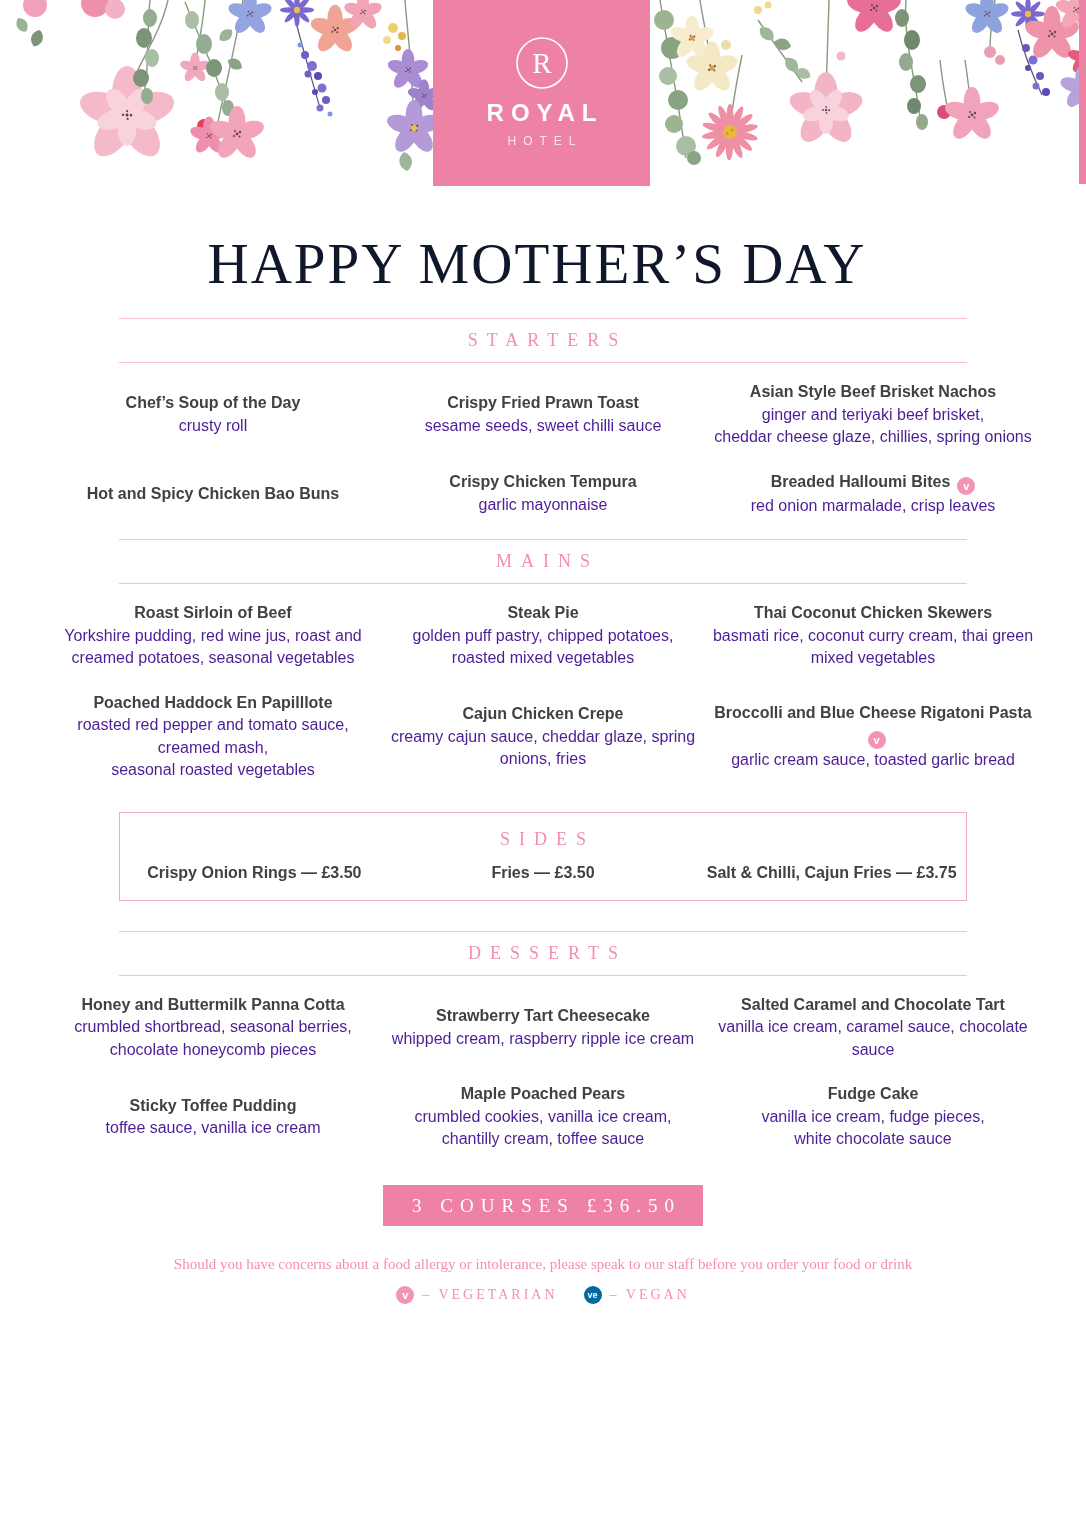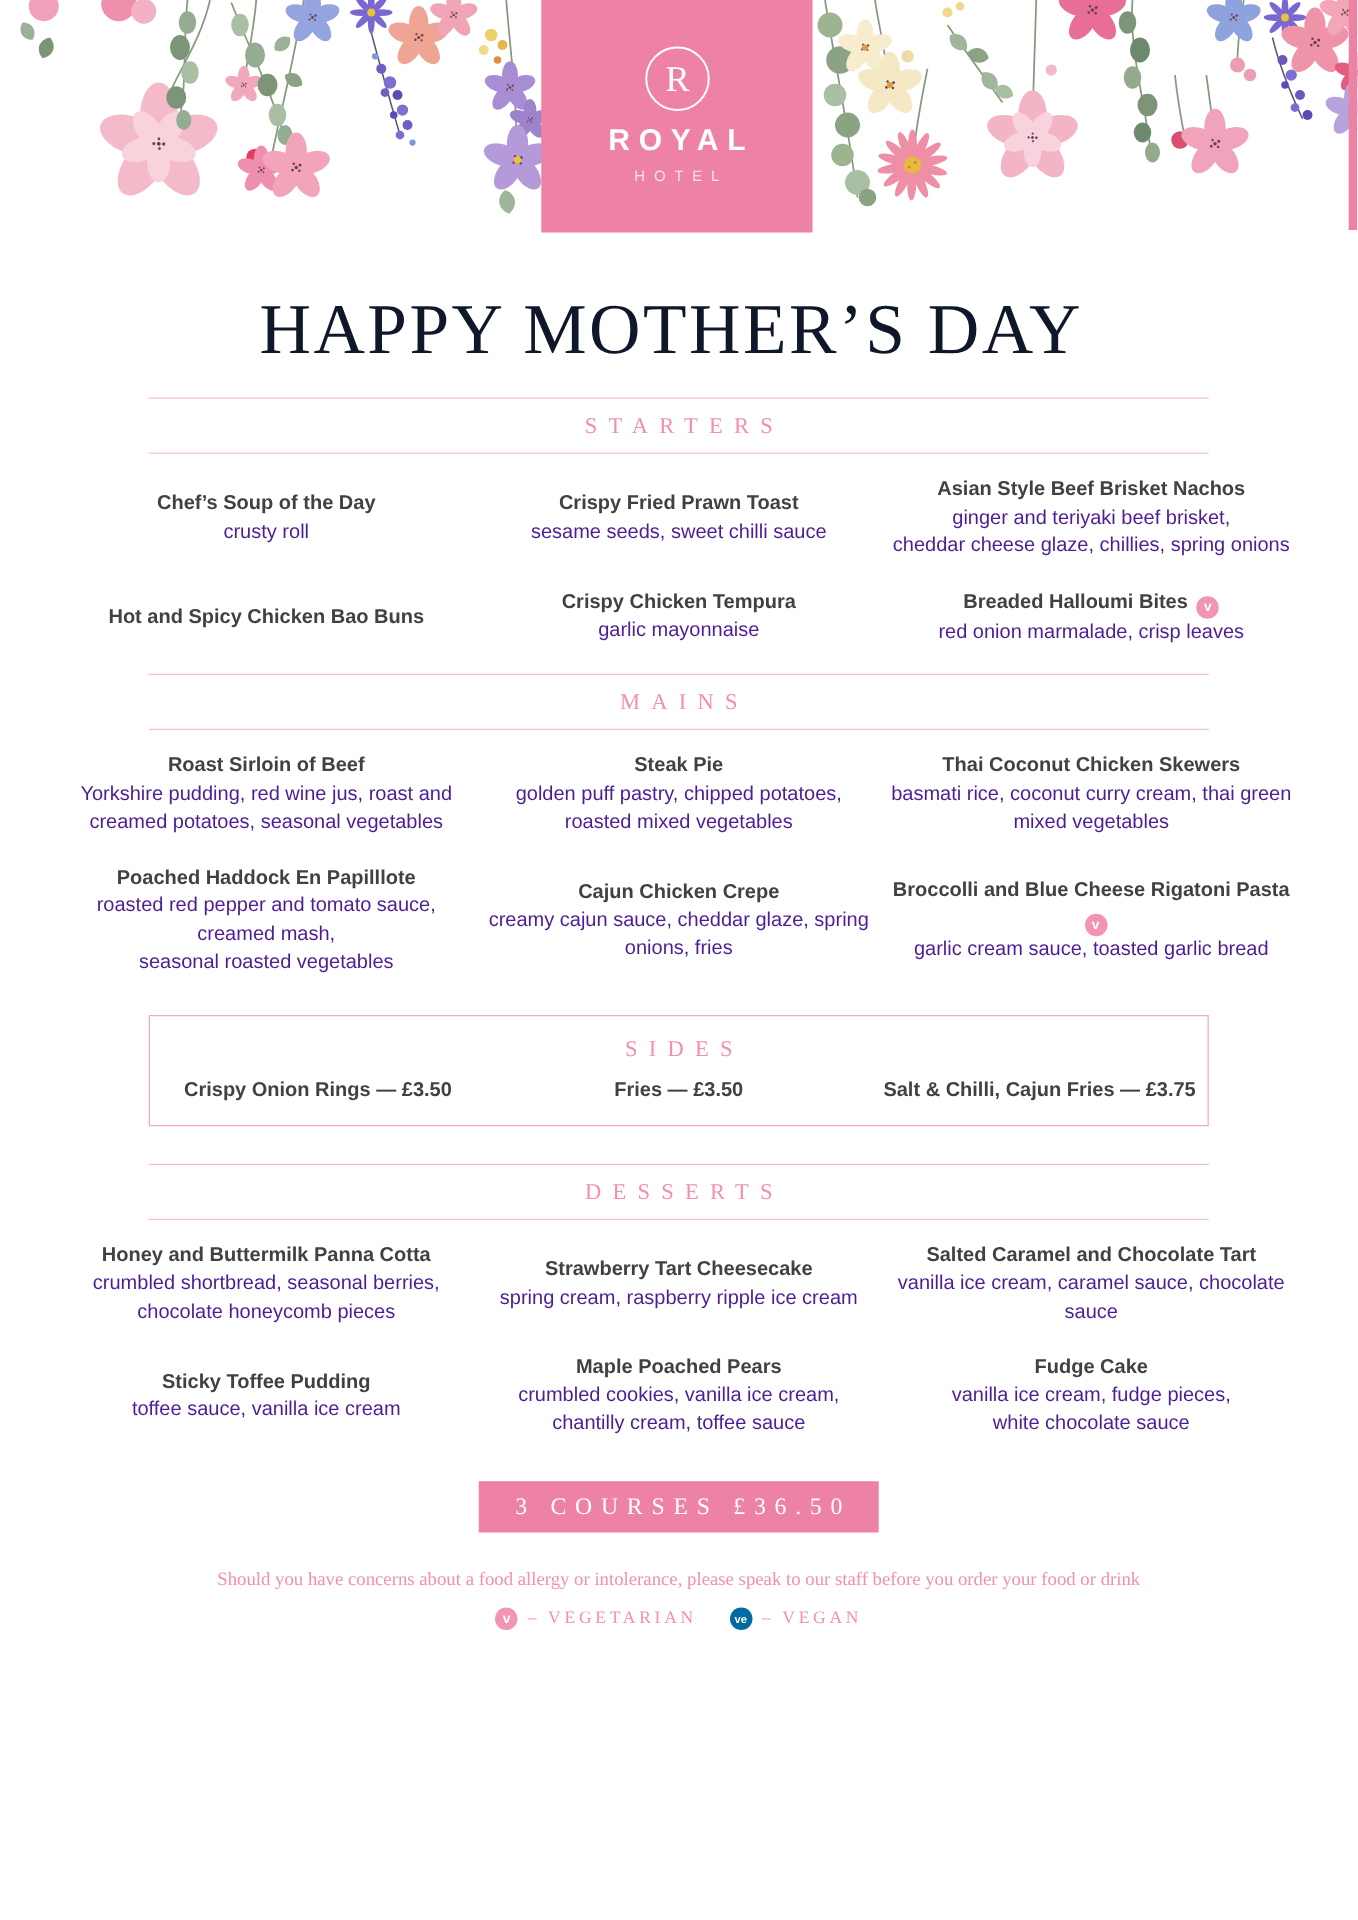--- a/index.html
+++ b/index.html
@@ -376,21 +376,21 @@
     <div class="rule"></div>
   </div>
   <div class="grid">
     <div class="item">
       <div class="item-name"><span>Honey and Buttermilk Panna Cotta</span></div>
       <div class="item-desc">crumbled shortbread, seasonal berries,
 chocolate honeycomb pieces</div>
     </div>
     <div class="item">
       <div class="item-name"><span>Strawberry Tart Cheesecake</span></div>
-      <div class="item-desc">spring cream, raspberry ripple ice cream</div>
+      <div class="item-desc">whipped cream, raspberry ripple ice cream</div>
     </div>
     <div class="item">
       <div class="item-name"><span>Salted Caramel and Chocolate Tart</span></div>
       <div class="item-desc">vanilla ice cream, caramel sauce, chocolate sauce</div>
     </div>
     <div class="item">
       <div class="item-name"><span>Sticky Toffee Pudding</span></div>
       <div class="item-desc">toffee sauce, vanilla ice cream</div>
     </div>
     <div class="item">

